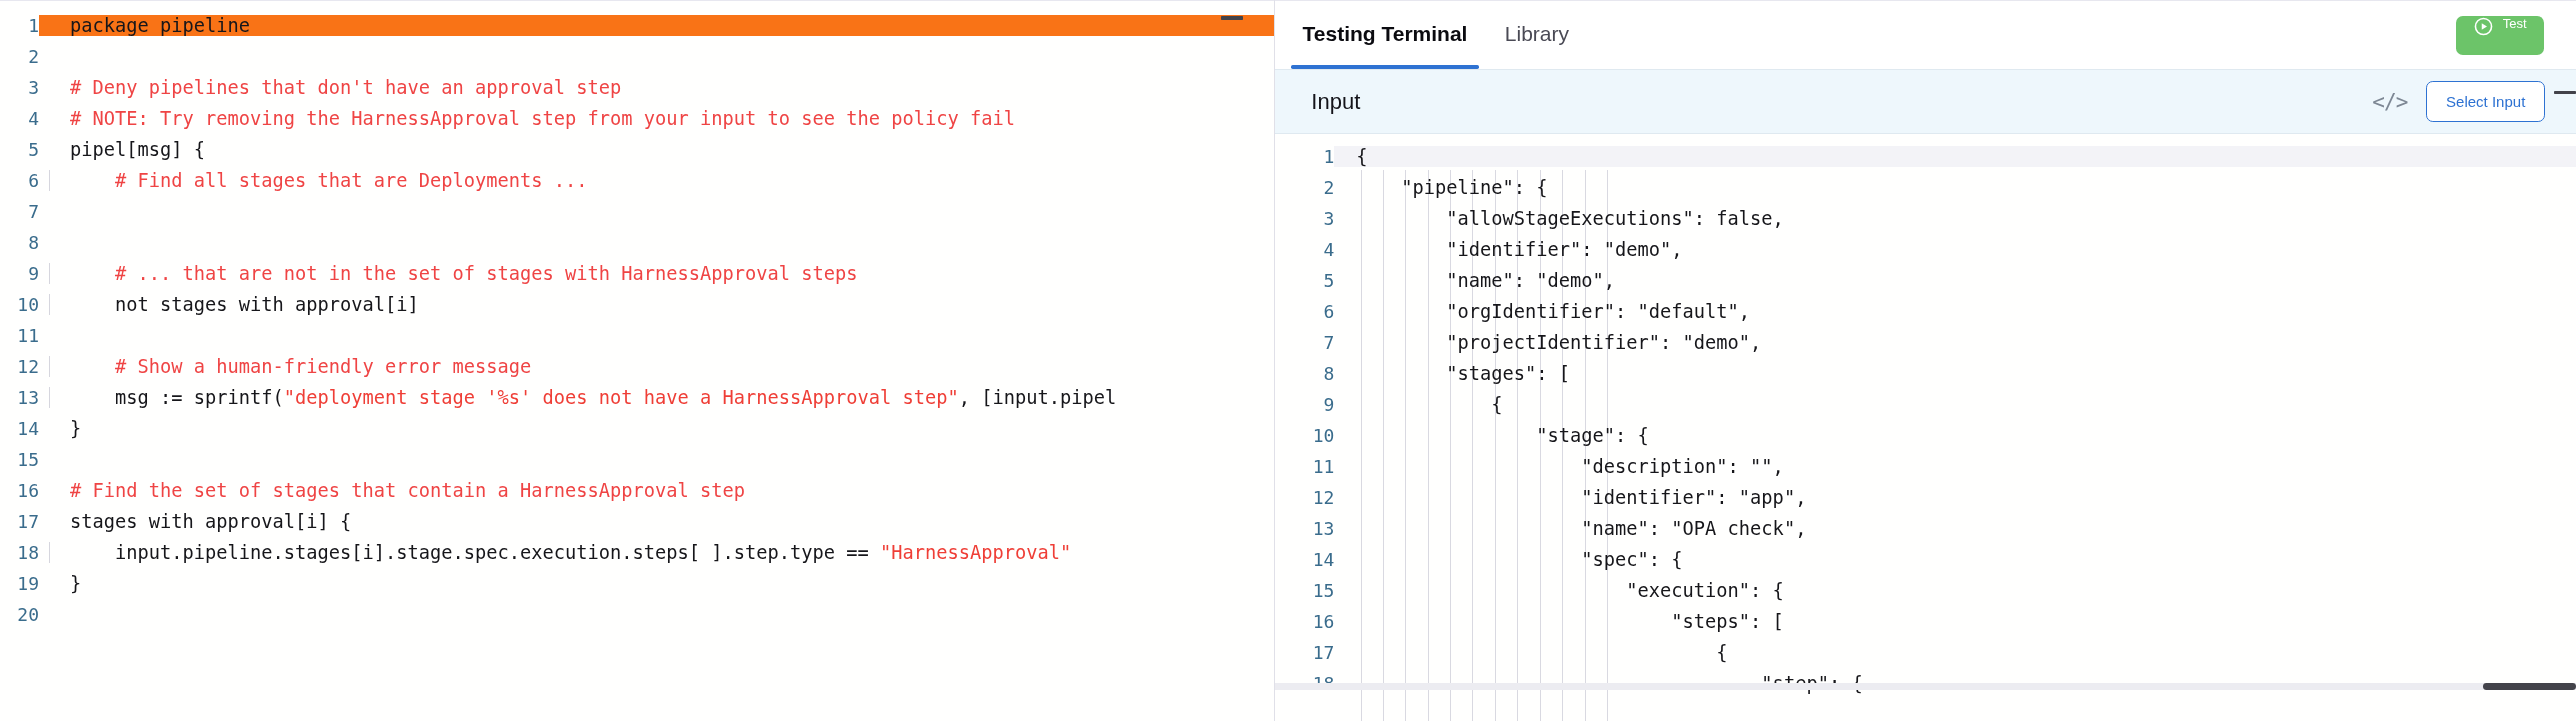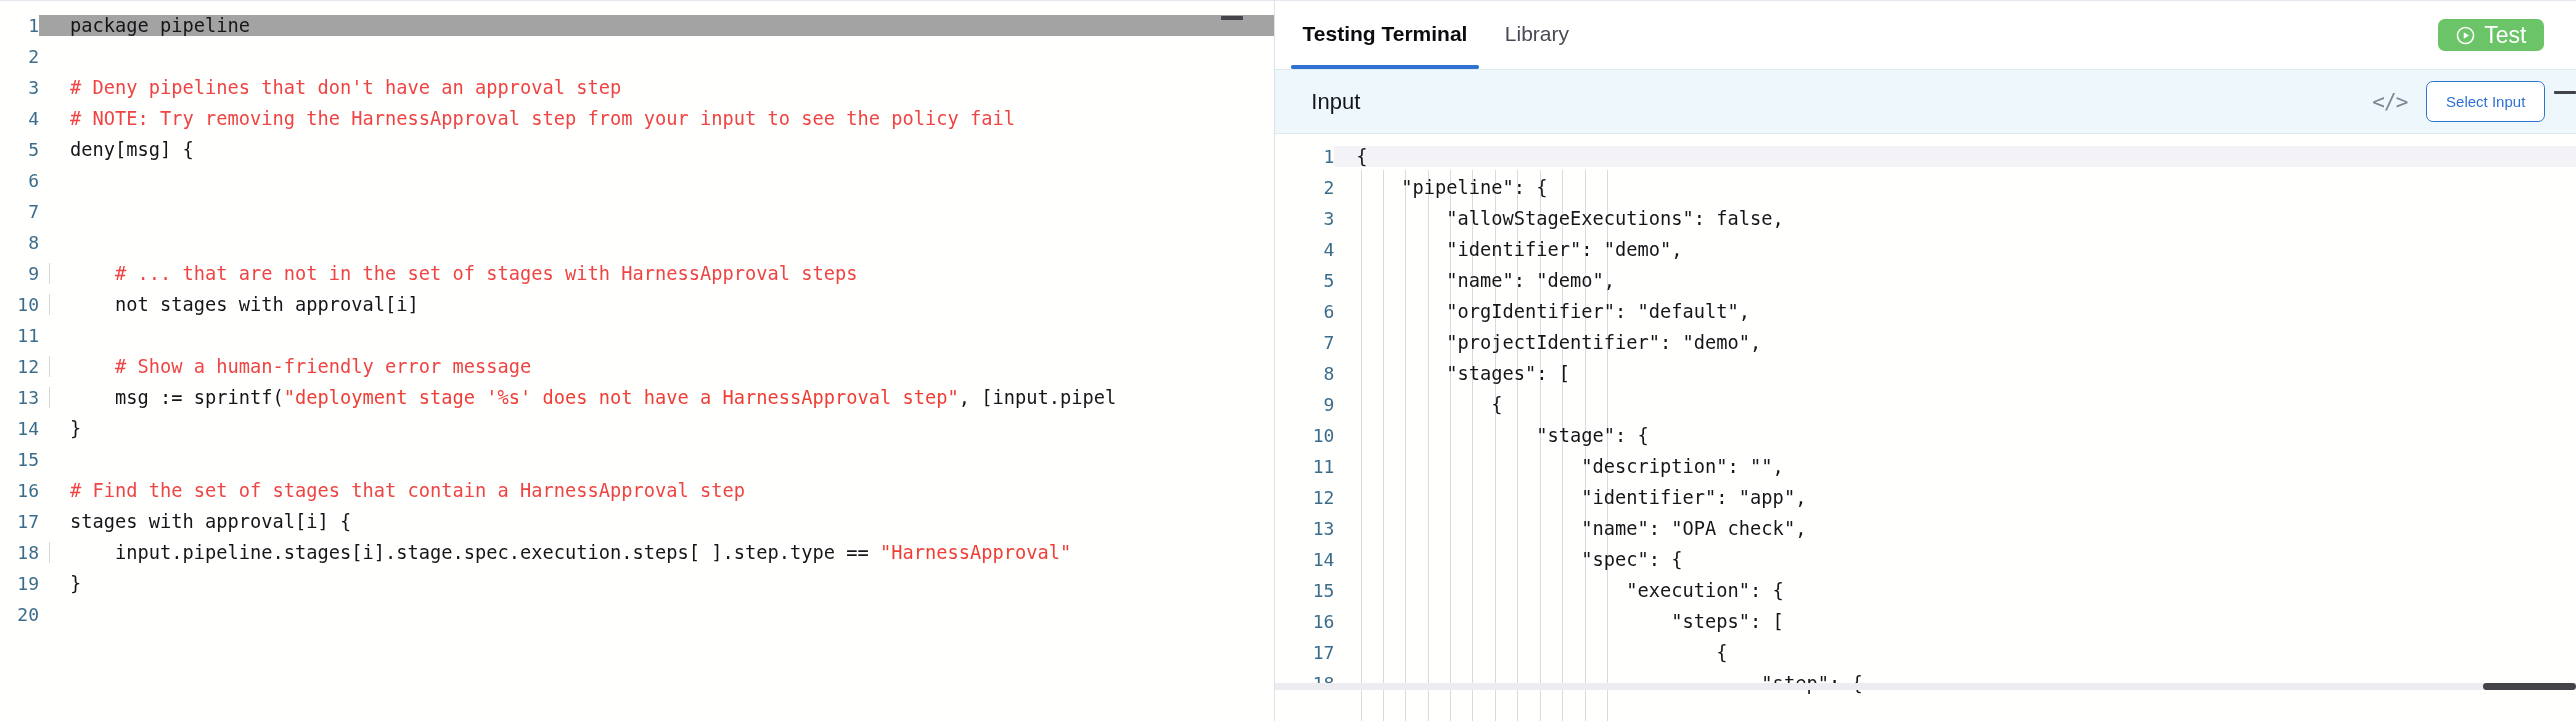--- a/index.html
+++ b/index.html
@@ -73,21 +73,21 @@
     position: absolute;
     left: 10.2px;
     top: -5.1px;
     height: 37px;
     width: 0.8px;
     background: #d6d6de;
   }
   .cm { color: #ef4444; }
   .str { color: #ef3e36; }
   .hl-first .code-text {
-    background: #a3a3a3;
+    background: #f97316;
   }
 
   
   .divider {
     width: 1.7px;
     height: 722px;
     background: #e0e0e8;
     flex: 0 0 1.7px;
   }
 
@@ -128,29 +128,28 @@
     content: "";
     position: absolute;
     left: 6.8px; right: 6.8px; bottom: 0;
     height: 4.2px;
     background: #2e72d2;
     border-radius: 1.7px;
   }
   .tab-spacer { flex: 1; }
   .test-btn {
     display: inline-flex;
-    align-items: center;
     gap: 8.5px;
     background: #6cc469;
     color: #ffffff;
     border: none;
     border-radius: 6.8px;
-    height: 32px;
+    height: 39px;
     padding: 0 17px;
-    font-size: 23px;
+    font-size: 13px;
     font-family: "Liberation Sans", sans-serif;
     cursor: pointer;
     margin-right: 8.5px;
   }
   .test-btn svg { display:block; }
 
   .input-bar {
     height: 65px;
     min-height: 65px;
     background: #eef7fc;
@@ -251,22 +250,22 @@
 
 <div id="app">
 
   <div class="editor-pane">
     <div class="editor-collapse"></div>
     <div class="code-scroll" id="code-scroll">
         <div class="code-line hl-first"><div class="ln">1</div><div class="code-text"><span>package pipeline</span></div></div>
         <div class="code-line"><div class="ln">2</div><div class="code-text"><span></span></div></div>
         <div class="code-line"><div class="ln">3</div><div class="code-text"><span class="cm"># Deny pipelines that don't have an approval step</span></div></div>
         <div class="code-line"><div class="ln">4</div><div class="code-text"><span class="cm"># NOTE: Try removing the HarnessApproval step from your input to see the policy fail</span></div></div>
-        <div class="code-line"><div class="ln">5</div><div class="code-text"><span>deny[msg] {</span></div></div>
-        <div class="code-line indent"><div class="ln">6</div></div>
+        <div class="code-line"><div class="ln">5</div><div class="code-text"><span>pipel[msg] {</span></div></div>
+        <div class="code-line indent"><div class="ln">6</div><div class="code-text"><span class="cm">    # Find all stages that are Deployments ...</span></div></div>
         <div class="code-line indent"><div class="ln">7</div></div>
         <div class="code-line indent"><div class="ln">8</div><div class="code-text"><span></span></div></div>
         <div class="code-line indent"><div class="ln">9</div><div class="code-text"><span class="cm">    # ... that are not in the set of stages with HarnessApproval steps</span></div></div>
         <div class="code-line indent"><div class="ln">10</div><div class="code-text"><span>    not stages_with_approval[i]</span></div></div>
         <div class="code-line indent"><div class="ln">11</div><div class="code-text"><span></span></div></div>
         <div class="code-line indent"><div class="ln">12</div><div class="code-text"><span class="cm">    # Show a human-friendly error message</span></div></div>
         <div class="code-line indent"><div class="ln">13</div><div class="code-text"><span>    msg := sprintf(</span><span class="str">"deployment stage '%s' does not have a HarnessApproval step"</span><span>, [input.pipel</span></div></div>
         <div class="code-line"><div class="ln">14</div><div class="code-text"><span>}</span></div></div>
         <div class="code-line"><div class="ln">15</div><div class="code-text"><span></span></div></div>
         <div class="code-line"><div class="ln">16</div><div class="code-text"><span class="cm"># Find the set of stages that contain a HarnessApproval step</span></div></div>

